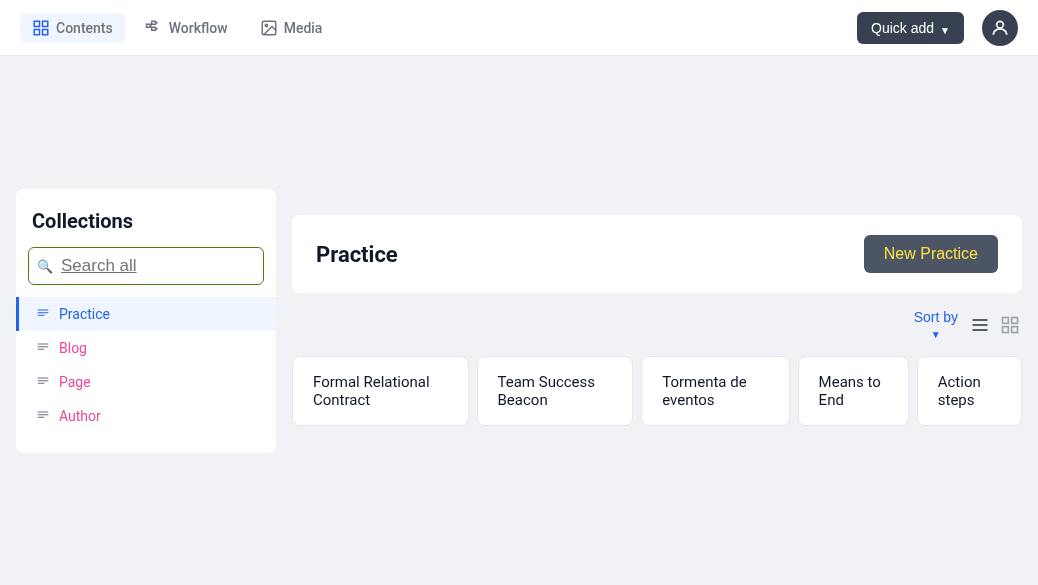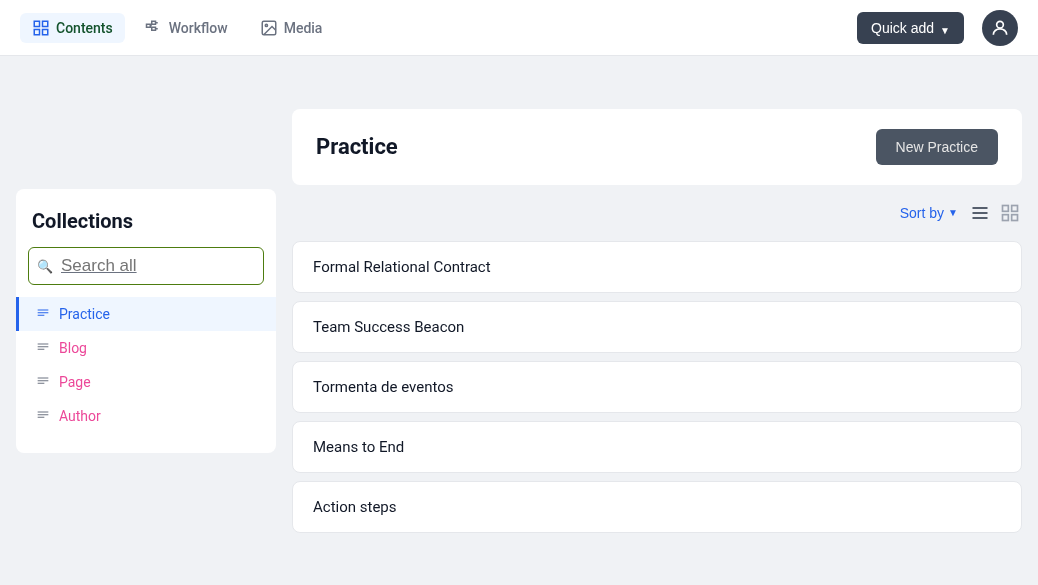--- a/index.html
+++ b/index.html
@@ -27,21 +27,21 @@
       gap: 6px;
       padding: 6px 12px;
       border-radius: 6px;
       cursor: pointer;
       font-size: 14px;
       font-weight: 500;
       color: #6b7280;
       text-decoration: none;
     }
     .nav-tab.active {
-      color: #14532d;
+      color: #737373;
       background: #eff6ff;
     }
     .nav-spacer { flex: 1; }
     .quick-add-btn {
       display: flex;
       align-items: flex-end;
       gap: 6px;
       background: #374151;
       color: #fff;
       border: none;
@@ -151,25 +151,25 @@
       align-items: center;
       justify-content: space-between;
     }
     .content-title {
       font-size: 22px;
       font-weight: 700;
       color: #111827;
     }
     .new-practice-btn {
       background: #4b5563;
-      color: #e5e5e5;
+      color: #fde047;
       border: none;
       border-radius: 6px;
       padding: 10px 20px;
-      font-size: 14px;
+      font-size: 16px;
       font-weight: 500;
       cursor: pointer;
     }
 
     .content-toolbar {
       display: flex;
       align-items: center;
       justify-content: flex-end;
       gap: 10px;
       padding: 4px 0;
@@ -177,40 +177,40 @@
     .sort-by-btn {
       display: flex;
       align-items: center;
       gap: 4px;
       color: #2563eb;
       font-size: 14px;
       font-weight: 500;
       cursor: pointer;
       background: none;
       border: none;
+      flex-direction: column;
     }
     .view-toggle {
       display: flex;
       align-items: center;
       gap: 6px;
     }
     .view-btn {
       background: none;
       border: none;
       cursor: pointer;
       color: #6b7280;
       display: flex;
       align-items: center;
       padding: 2px;
     }
     .view-btn.active { color: #374151; }
 
     .items-list {
       display: flex;
-      flex-direction: column;
       gap: 8px;
       overflow-y: auto;
     }
     .list-item {
       background: #fff;
       border-radius: 8px;
       padding: 16px 20px;
       font-size: 15px;
       color: #111827;
       cursor: pointer;

